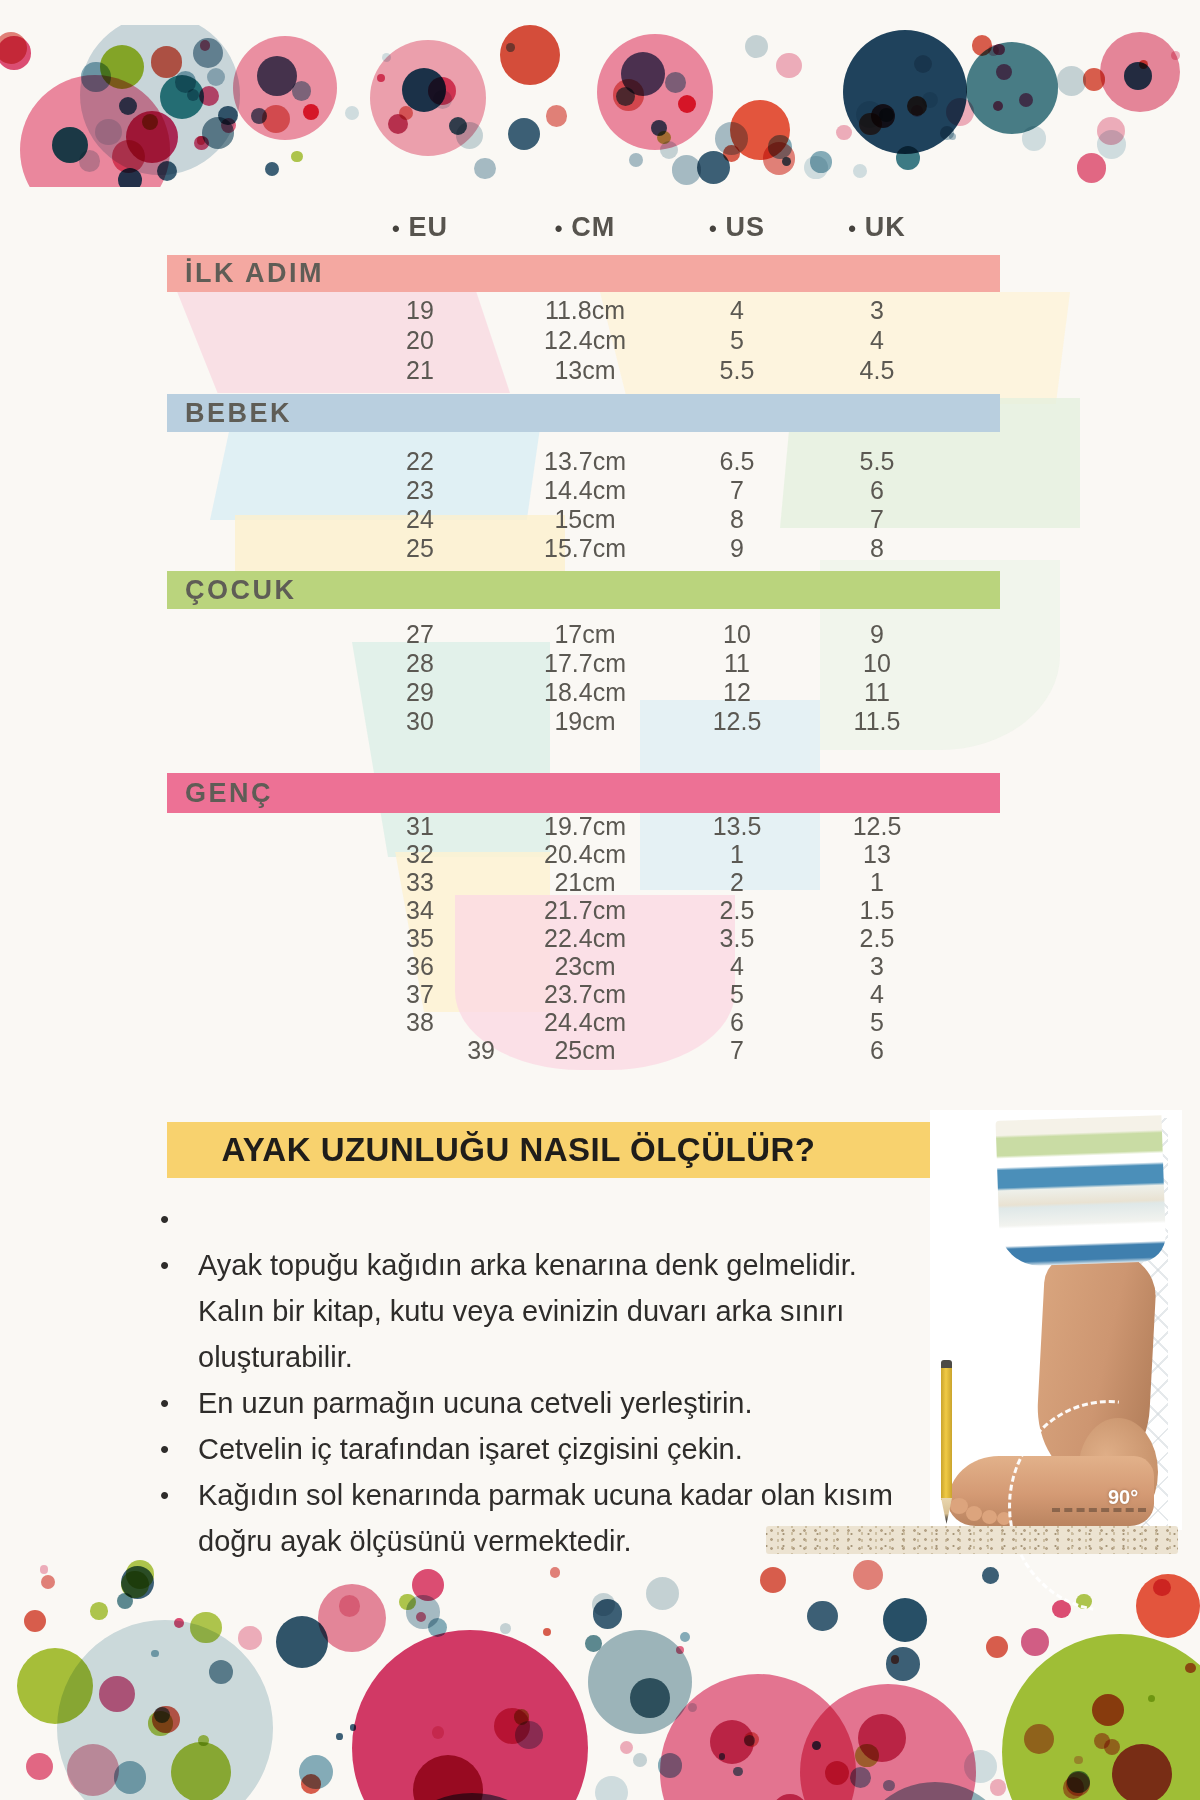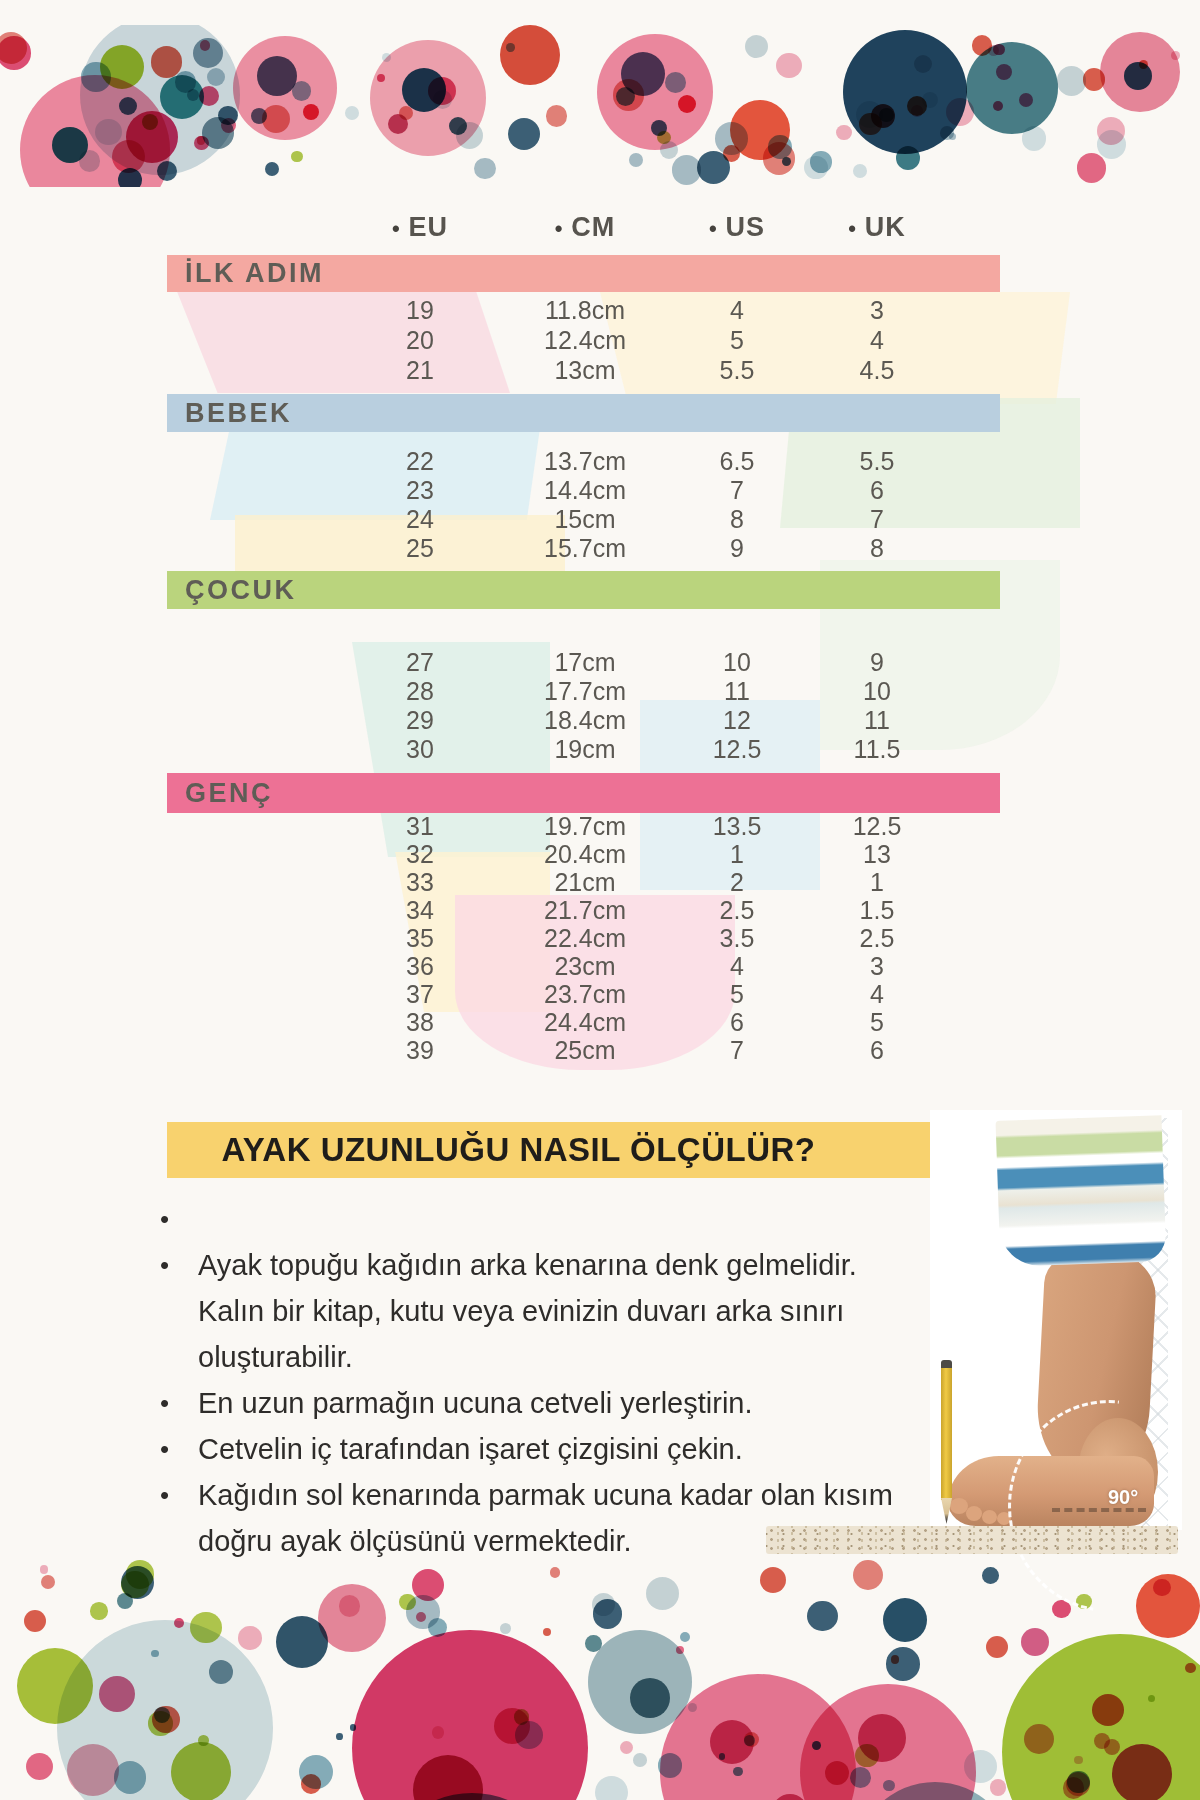--- a/index.html
+++ b/index.html
@@ -257,21 +257,21 @@
             <div class="cell" style="left: 178px; line-height: 29px;">25</div>
             <div class="cell" style="left: 343px; line-height: 29px;">15.7cm</div>
             <div class="cell" style="left: 495px; line-height: 29px;">9</div>
             <div class="cell" style="left: 635px; line-height: 29px;">8</div>
           </div>
         </div>
         <div class="sec-bar" style="top: 359px; height: 38px; background: rgb(186, 212, 125);">
           <span class="sec-label">ÇOCUK</span>
         </div>
         <div class="row-block" style="top: 408px;">
-          <div class="size-row" style="height: 29px; margin-top: 28px;">
+          <div class="size-row" style="height: 29px;">
             <div class="cell" style="left: 178px; line-height: 29px;">27</div>
             <div class="cell" style="left: 343px; line-height: 29px;">17cm</div>
             <div class="cell" style="left: 495px; line-height: 29px;">10</div>
             <div class="cell" style="left: 635px; line-height: 29px;">9</div>
           </div>
           <div class="size-row" style="height: 29px;">
             <div class="cell" style="left: 178px; line-height: 29px;">28</div>
             <div class="cell" style="left: 343px; line-height: 29px;">17.7cm</div>
             <div class="cell" style="left: 495px; line-height: 29px;">11</div>
             <div class="cell" style="left: 635px; line-height: 29px;">10</div>
@@ -335,21 +335,21 @@
             <div class="cell" style="left: 495px; line-height: 28px;">5</div>
             <div class="cell" style="left: 635px; line-height: 28px;">4</div>
           </div>
           <div class="size-row" style="height: 28px;">
             <div class="cell" style="left: 178px; line-height: 28px;">38</div>
             <div class="cell" style="left: 343px; line-height: 28px;">24.4cm</div>
             <div class="cell" style="left: 495px; line-height: 28px;">6</div>
             <div class="cell" style="left: 635px; line-height: 28px;">5</div>
           </div>
           <div class="size-row" style="height: 28px;">
-            <div class="cell" style="left: 178px; line-height: 28px;">39</div>
+            <div class="cell" style="left: 178px; line-height: 28px; text-align: right;">39</div>
             <div class="cell" style="left: 343px; line-height: 28px;">25cm</div>
             <div class="cell" style="left: 495px; line-height: 28px;">7</div>
             <div class="cell" style="left: 635px; line-height: 28px;">6</div>
           </div>
         </div>
       </div>
   </div>
 
   <div class="banner">
     <span>AYAK UZUNLUĞU NASIL ÖLÇÜLÜR?</span>

